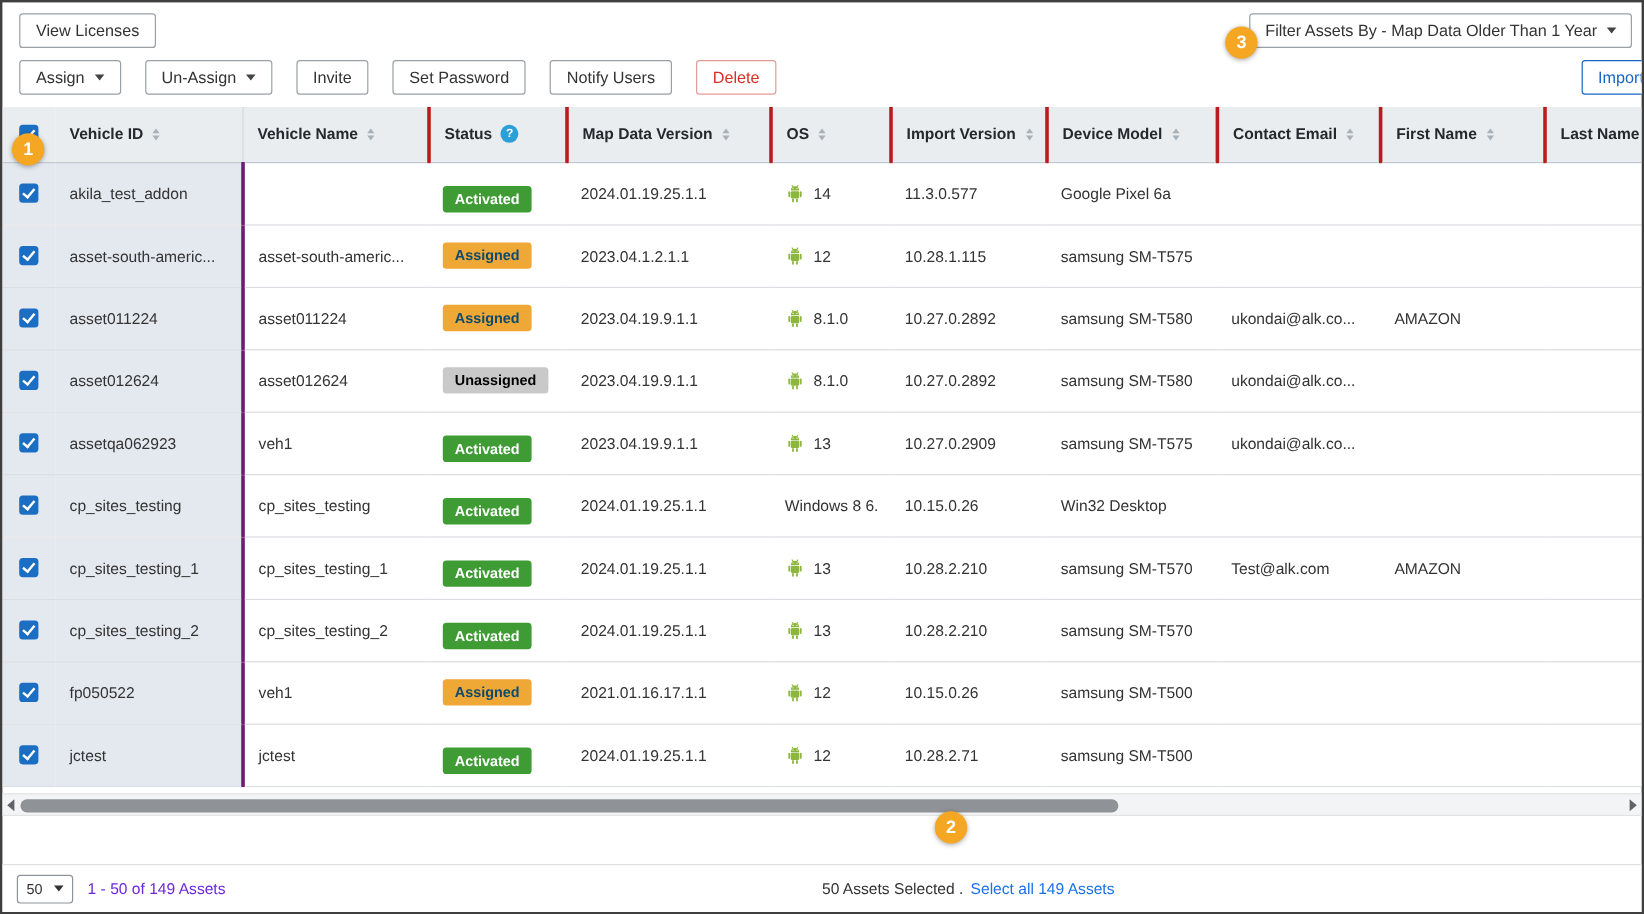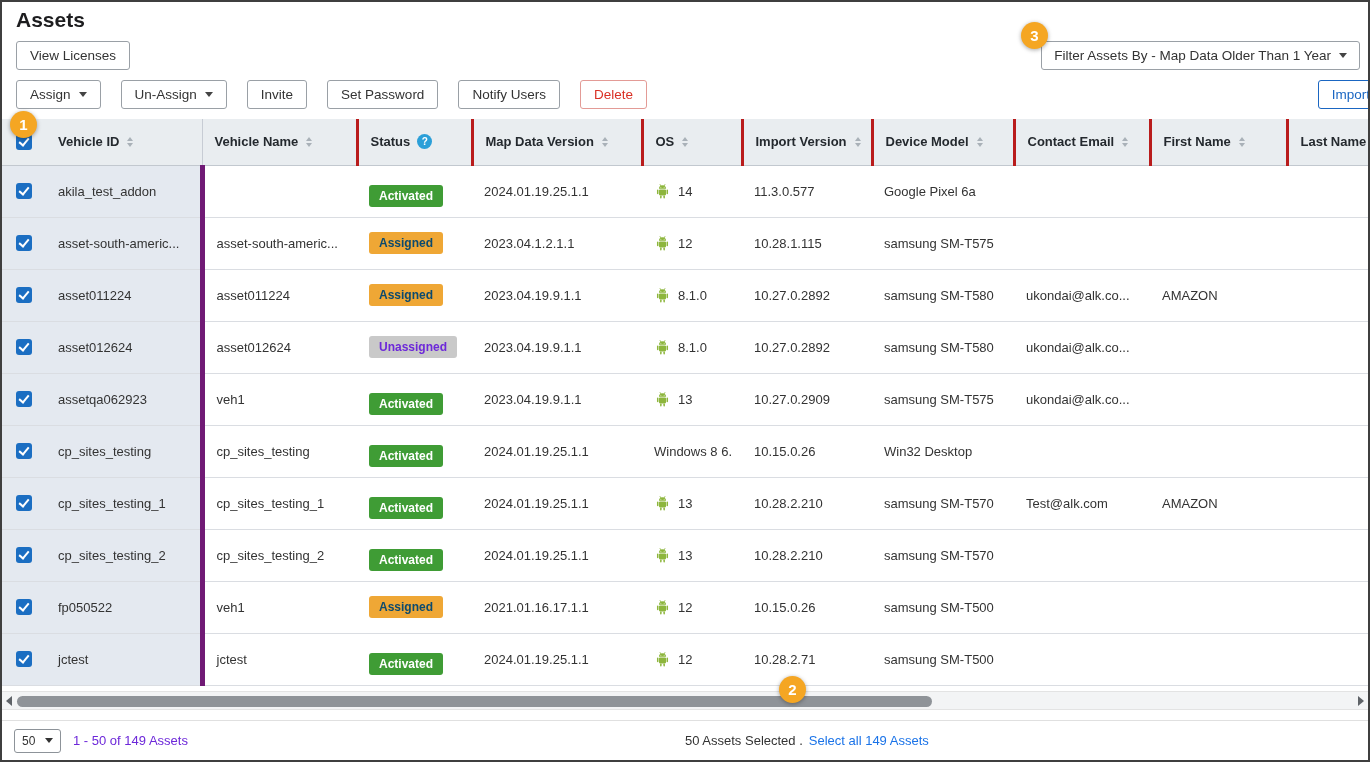--- a/index.html
+++ b/index.html
@@ -42,21 +42,21 @@
     border-bottom: 1px solid #c2c8cf; white-space: nowrap; overflow: hidden;
   }
   .th.sep { border-left: 3px solid #b91c1c; }
   .thwrap { display: flex; align-items: center; }
   .td {
     height: 52px; padding: 0 12px; vertical-align: middle; background: #fff;
     border-bottom: 1px solid #dadde2; white-space: nowrap; overflow: hidden;
   }
   .cbcol { text-align: center; padding: 0; }
   .frz { background: #e4e9f0; }
-  .frz-end { border-right: 5px solid #701a75; }
+  .frz-end { border-right: 3px solid #701a75; }
   th.frz-end { border-right: 1px solid #c7ccd4; }
 
   .sort { display: inline-flex; flex-direction: column; gap: 2px; margin-left: 8px; }
   .sort i { display: block; width: 0; height: 0; border-left: 3.5px solid transparent; border-right: 3.5px solid transparent; }
   .sort .u { border-bottom: 4px solid #a9b1b8; }
   .sort .d { border-top: 4px solid #a9b1b8; }
 
   .help {
     display: inline-flex; align-items: center; justify-content: center;
     width: 15px; height: 15px; border-radius: 50%; background: #2b9fd8;
@@ -64,21 +64,21 @@
   }
 
   .cb { display: inline-block; width: 16px; height: 16px; background: #1b6ec2;
     border-radius: 3px; position: relative; cursor: pointer; vertical-align: middle; }
   .cb::after { content: ""; position: absolute; left: 5px; top: 2px; width: 4px; height: 8px;
     border: solid #fff; border-width: 0 2px 2px 0; transform: rotate(40deg); }
 
   .chip { display: inline-block; padding: 4px 10px; border-radius: 3px; font-size: 12px; font-weight: 700; }
   .chip[data-status="activated"] { background: #3f9c35; color: #fff; margin-top: 10px; }
   .chip[data-status="assigned"] { background: #efa735; color: #0c4a6e; }
-  .chip[data-status="unassigned"] { background: #c9c9c9; color: #6d28d9; }
+  .chip[data-status="unassigned"] { background: #c9c9c9; color: #000000; }
 
   .droid { width: 17px; height: 17px; vertical-align: -4px; margin-right: 7px; }
 
   
   .hscroll { position: relative; height: 19px; margin-top: 5px; background: #f3f4f5;
     border-top: 1px solid #e3e3e3; border-bottom: 1px solid #e3e3e3; flex: none; }
   .thumb { position: absolute; left: 15px; top: 4px; width: 915px; height: 11px; border-radius: 6px; background: #8f9398; cursor: pointer; }
   .sarrow { position: absolute; top: 4px; width: 0; height: 0; border-top: 5px solid transparent; border-bottom: 5px solid transparent; cursor: pointer; }
   .sarrow.left { left: 4px; border-right: 6px solid #5f6368; }
   .sarrow.right { right: 4px; border-left: 6px solid #5f6368; }
@@ -117,21 +117,20 @@
       <rect x="4.2" y="9" width="2.1" height="7" rx="1.05" fill="#8db63c"></rect>
       <rect x="17.7" y="9" width="2.1" height="7" rx="1.05" fill="#8db63c"></rect>
       <rect x="8.6" y="17.5" width="2.1" height="4.5" rx="1.05" fill="#8db63c"></rect>
       <rect x="13.3" y="17.5" width="2.1" height="4.5" rx="1.05" fill="#8db63c"></rect>
     </g>
   </defs>
 </svg>
 
 <div class="app">
 
-  <div class="title">Assets</div>
 
   <div class="row1">
     <button class="btn">View Licenses</button>
     <button class="btn filter">
       <span>Filter Assets By - Map Data Older Than 1 Year</span>
       <span class="caret"></span>
     </button>
   </div>
 
   <div class="row2">

